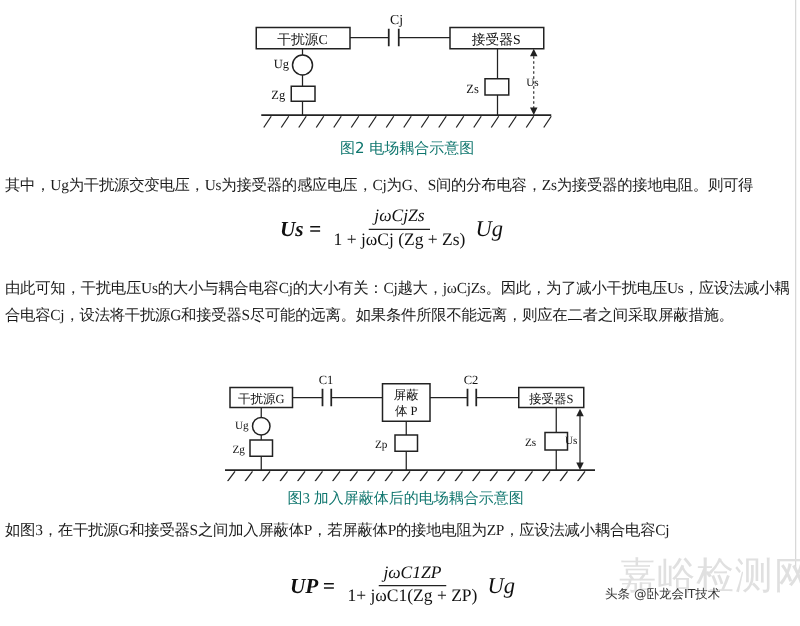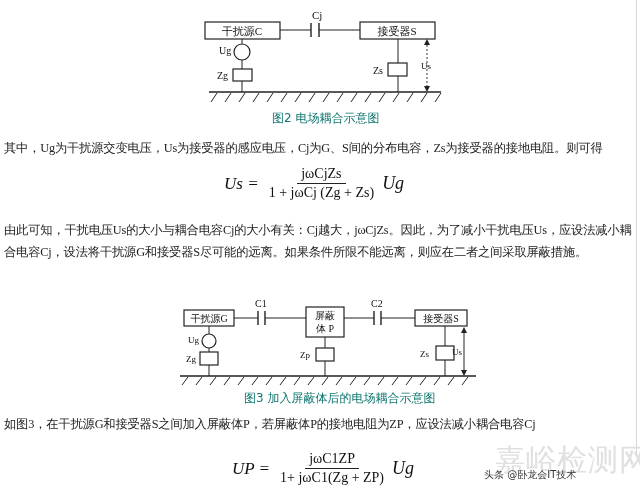--- a/index.html
+++ b/index.html
@@ -16,23 +16,23 @@
   }
   .para {
     position:absolute; left:4px; width:628px; font-size:12.3px; line-height:22px; color:#1c1c1c;
     letter-spacing:-0.2px;
     font-family:Liberation Serif, serif;
   }
   .formula {
     position:absolute; font-family:"Liberation Serif", "DejaVu Serif", serif; font-size:17px; color:#111;
     display:flex; align-items:center;
   }
-  .formula .lhs { font-style:italic; margin-right:6px; }
+  .formula .lhs { font-style:italic; margin-right:6px;font-weight:bold; }
   .formula .frac { display:inline-flex; flex-direction:column; align-items:center; }
-  .formula .num { font-size:14px; padding:0 4px 1px; border-bottom:1px solid #222; }
+  .formula .num { font-style:italic; font-size:14px; padding:0 4px 1px; border-bottom:1px solid #222; }
   .formula .den { font-size:14px; padding:1px 4px 0; }
   .formula .rhs { font-style:italic; margin-left:4px; font-size:18px; }
   .watermark-site {
     position:absolute; left:495px; top:440px; font-size:30px; color:#e0e0e0; letter-spacing:1px; white-space:nowrap;
   }
   .watermark-author {
     position:absolute; left:484px; top:468px; font-size:10px; color:#333; white-space:nowrap;
     text-shadow:0 0 2px #fff;
   }
   svg text { font-family:"Liberation Serif", "DejaVu Serif", serif; }
@@ -172,21 +172,21 @@
       <line x1="206" y1="80" x2="200" y2="88"></line>
         <line x1="220" y1="80" x2="214" y2="88"></line>
       <line x1="234" y1="80" x2="228" y2="88"></line>
         <line x1="248" y1="80" x2="242" y2="88"></line>
       <line x1="262" y1="80" x2="256" y2="88"></line>
         <line x1="276" y1="80" x2="270" y2="88"></line>
       <line x1="290" y1="80" x2="284" y2="88"></line>
     </g>
   </svg>
 </div>
-<div class="caption" style="left:244px; top:390px;">图3 加入屏蔽体后的电场耦合示意图</div>
+<div class="caption" style="left:230px; top:390px;font-family:Liberation Serif, serif;">图3 加入屏蔽体后的电场耦合示意图</div>
 
 <div class="para" style="top:413px;">如图3，在干扰源G和接受器S之间加入屏蔽体P，若屏蔽体P的接地电阻为ZP，应设法减小耦合电容Cj</div>
 
 <div class="formula" style="left:232px; top:451px;">
   <span class="lhs">UP =</span>
   <span class="frac">
     <span class="num">jωC1ZP</span>
     <span class="den">1+ jωC1(Zg + ZP)</span>
   </span>
   <span class="rhs">Ug</span>

